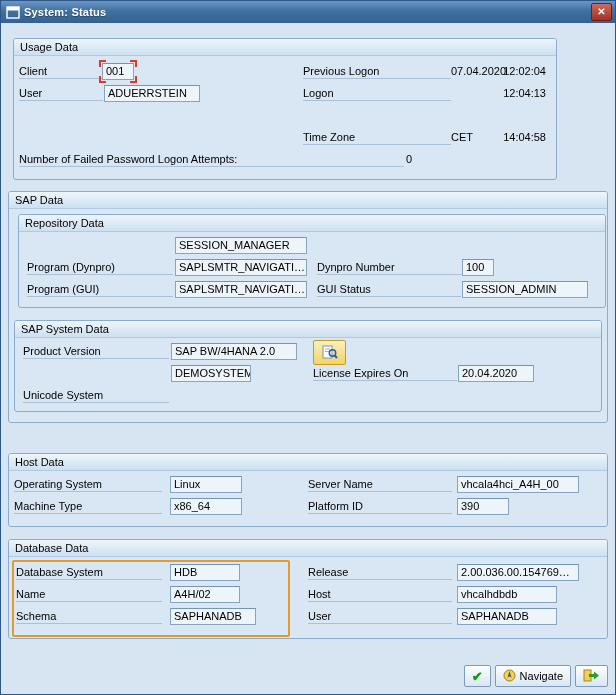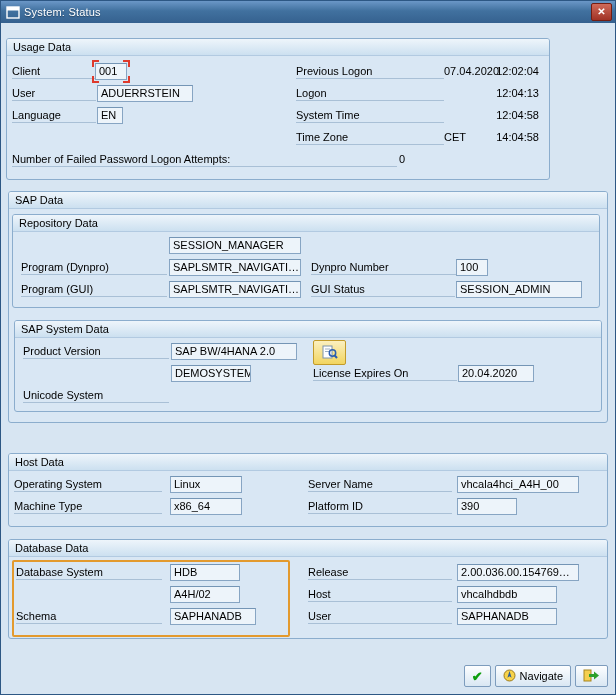--- a/index.html
+++ b/index.html
@@ -1,20 +1,20 @@
 <!DOCTYPE html>
 <html><head>
 <meta charset="utf-8">
 <style>
   html,body{margin:0;padding:0}
   body{font-family:"Liberation Sans",sans-serif;background:#e8e8e8}
   .window{position:relative;width:616px;height:695px;box-sizing:border-box;border:1px solid #2d5784;background:#d7e5f2;font-size:11px;color:#000;overflow:hidden}
   .titlebar{position:absolute;top:0;left:0;right:0;height:22px;display:flex;align-items:center;padding:0 3px;background:linear-gradient(180deg,#6b97c7 0%,#41719f 45%,#35618f 100%);box-sizing:border-box}
   .ticon{display:inline-flex;margin:0 4px 0 2px}
-  .ttext{flex:1;color:#fff;font-weight:normal;letter-spacing:.2px;text-shadow:0 1px 1px rgba(0,0,0,.35)}
+  .ttext{flex:1;color:#fff;font-weight:bold;letter-spacing:.2px;text-shadow:0 1px 1px rgba(0,0,0,.35)}
   .close{width:19px;height:16px;display:flex;align-items:center;justify-content:center;background:linear-gradient(#d06a5a,#a03225);border:1px solid #731d12;border-radius:2px;color:#fff}
   .close b{font-size:10px;line-height:10px;font-weight:bold}
   .group{position:absolute;border:1px solid #8badcd;border-radius:3px;background:#d9e7f4;box-sizing:border-box}
   .gtitle{position:absolute;top:0;left:0;right:0;height:17px;line-height:16px;padding:0 6px;background:linear-gradient(#eef5fb,#cce0f0);border-bottom:1px solid #b2cae1;border-radius:2px 2px 0 0;box-sizing:border-box}
   .row{position:absolute;left:0;right:0;height:18px}
   .lbl{position:absolute;top:1px;height:15px;line-height:14px;border-bottom:1px solid #a9c0d6;white-space:nowrap;overflow:hidden;box-sizing:border-box}
   .fld{position:absolute;top:0;height:17px;line-height:15px;padding:0 3px;background:#edf4fa;border:1px solid #87a5c3;border-top-color:#7495b5;box-sizing:border-box;white-space:nowrap;overflow:hidden}
   .val{position:absolute;top:2px;white-space:nowrap}
   .val.r{right:10px}
   .fw{position:absolute;top:0;width:32px;height:17px}
@@ -41,62 +41,56 @@
           <rect x="1" y="1" width="12" height="11" fill="none" stroke="#fff" stroke-width="1.4"></rect>
           <rect x="1" y="1" width="12" height="3.5" fill="#fff"></rect>
         </svg>
     </span>
     <span class="ttext">System: Status</span>
     <span class="close">
         <b>✕</b>
       </span>
   </div>
 
-  <div class="group" style="left:5px;top:37px;width:544px;height:142px">
+  <div class="group" style="left:12px;top:37px;width:544px;height:142px">
     <div class="gtitle">Usage Data</div>
     <div class="row" style="top:24px">
       <span class="lbl" style="left:5px;width:84px">Client</span>
       <span class="fw" style="left:88px">
         <span class="fld">001</span>
         <i class="c tl"></i>
           <i class="c tr"></i>
           <i class="c bl"></i>
           <i class="c br"></i>
       </span>
       <span class="lbl" style="left:289px;width:148px">Previous Logon</span>
       <span class="val" style="left:437px">07.04.2020</span>
       <span class="val r">12:02:04</span>
     </div>
     <div class="row" style="top:46px">
       <span class="lbl" style="left:5px;width:84px">User</span>
       <span class="fld" style="left:90px;width:96px">ADUERRSTEIN</span>
       <span class="lbl" style="left:289px;width:148px">Logon</span>
       <span class="val r">12:04:13</span>
     </div>
-    <div class="row" style="top:68px">
-      <span class="lbl" style="left:5px;width:84px">Language</span>
-      <span class="fld" style="left:90px;width:26px">EN</span>
-      <span class="lbl" style="left:289px;width:148px">System Time</span>
-      <span class="val r">12:04:58</span>
-    </div>
     <div class="row" style="top:90px">
       <span class="lbl" style="left:289px;width:148px">Time Zone</span>
       <span class="val" style="left:437px">CET</span>
       <span class="val r">14:04:58</span>
     </div>
     <div class="row" style="top:112px">
       <span class="lbl" style="left:5px;width:385px">Number of Failed Password Logon Attempts:</span>
       <span class="val" style="left:392px">0</span>
     </div>
   </div>
 
   <div class="group" style="left:7px;top:190px;width:600px;height:232px">
     <div class="gtitle">SAP Data</div>
 
-    <div class="group" style="left:3px;top:22px;width:588px;height:94px">
+    <div class="group" style="left:9px;top:22px;width:588px;height:94px">
       <div class="gtitle">Repository Data</div>
       <div class="row" style="top:22px">
         <span class="fld" style="left:156px;width:132px">SESSION_MANAGER</span>
       </div>
       <div class="row" style="top:44px">
         <span class="lbl" style="left:8px;width:146px">Program (Dynpro)</span>
         <span class="fld" style="left:156px;width:132px">SAPLSMTR_NAVIGATI…</span>
         <span class="lbl" style="left:298px;width:154px">Dynpro Number</span>
         <span class="fld" style="left:443px;width:32px">100</span>
       </div>
@@ -141,34 +135,35 @@
     <div class="row" style="top:22px">
       <span class="lbl" style="left:5px;width:148px">Operating System</span>
       <span class="fld" style="left:161px;width:72px">Linux</span>
       <span class="lbl" style="left:299px;width:144px">Server Name</span>
       <span class="fld" style="left:448px;width:122px">vhcala4hci_A4H_00</span>
     </div>
     <div class="row" style="top:44px">
       <span class="lbl" style="left:5px;width:148px">Machine Type</span>
       <span class="fld" style="left:161px;width:72px">x86_64</span>
       <span class="lbl" style="left:299px;width:144px">Platform ID</span>
-      <span class="fld" style="left:448px;width:60px">390</span>
+      <span class="fld" style="left:448px;width:52px">390</span>
     </div>
   </div>
 
   <div class="group" style="left:7px;top:538px;width:600px;height:100px">
     <div class="gtitle">Database Data</div>
     <div class="hl" style="left:3px;top:20px;width:274px;height:73px"></div>
     <div class="row" style="top:24px">
       <span class="lbl" style="left:7px;width:146px">Database System</span>
       <span class="fld" style="left:161px;width:70px">HDB</span>
       <span class="lbl" style="left:299px;width:144px">Release</span>
       <span class="fld" style="left:448px;width:122px">2.00.036.00.154769…</span>
     </div>
     <div class="row" style="top:46px">
+      <span class="lbl" style="left:7px;width:146px">Name</span>
       <span class="fld" style="left:161px;width:70px">A4H/02</span>
       <span class="lbl" style="left:299px;width:144px">Host</span>
       <span class="fld" style="left:448px;width:100px">vhcalhdbdb</span>
     </div>
     <div class="row" style="top:68px">
       <span class="lbl" style="left:7px;width:146px">Schema</span>
       <span class="fld" style="left:161px;width:86px">SAPHANADB</span>
       <span class="lbl" style="left:299px;width:144px">User</span>
       <span class="fld" style="left:448px;width:100px">SAPHANADB</span>
     </div>

